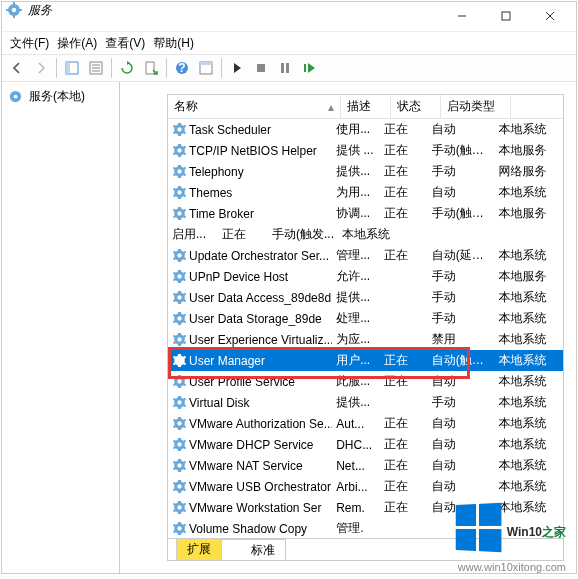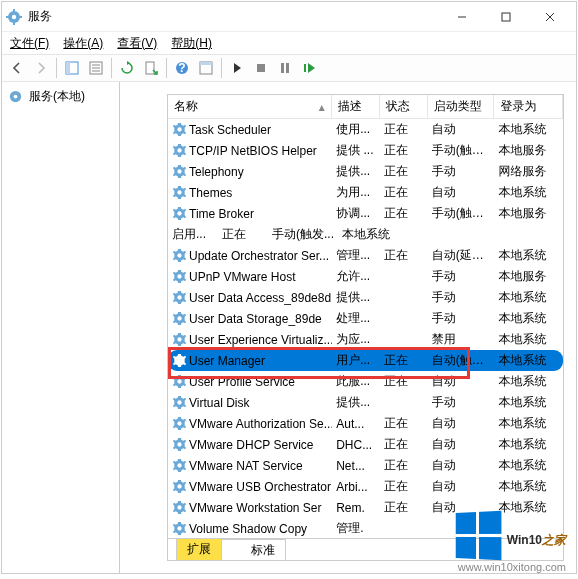--- a/index.html
+++ b/index.html
@@ -1,55 +1,55 @@
 <!DOCTYPE html>
 <html><head>
 <meta charset="utf-8">
 <style>
 * { margin: 0; padding: 0; box-sizing: border-box; font-family: "Microsoft YaHei", "Segoe UI", sans-serif; font-size: 12px; }
 body { background: #fff; width: 578px; height: 579px; overflow: hidden; position: relative; }
 .window { border: 1px solid #ccc; width: 576px; height: 573px; margin: 1px; display: flex; flex-direction: column; background: #fff; }
-.titlebar { height: 30px; display: flex; align-items: center; padding: 0 4px; border-bottom: 1px solid #eee; }
+.titlebar { height: 30px; display: flex; align-items: flex-start; padding: 0 4px; border-bottom: 1px solid #eee; font-style: italic; }
 .titlebar .icon { width: 16px; height: 16px; margin-right: 6px; }
 .titlebar .title { flex: 1; }
 .winbtns { display: flex; }
 .winbtn { width: 44px; height: 28px; display: flex; align-items: center; justify-content: center; color: #333; }
-.menubar { height: 22px; display: flex; align-items: center; padding: 0 8px; gap: 14px; text-decoration: underline; }
+.menubar { height: 22px; display: flex; align-items: center; padding: 0 8px; gap: 8px; }
 .menubar span { }
 .toolbar { height: 28px; display: flex; align-items: center; border-top: 1px solid #e5e5e5; border-bottom: 1px solid #e5e5e5; padding: 0 4px; gap: 2px; background: #fdfdfd; }
 .tbtn { width: 22px; height: 22px; display: flex; align-items: center; justify-content: center; border: 1px solid transparent; }
 .tbtn svg { width: 16px; height: 16px; }
 .tsep { width: 1px; height: 20px; background: #ccc; margin: 0 2px; }
 .body { flex: 1; display: flex; overflow: hidden; gap: 35px; }
 .left { width: 118px; border-right: 1px solid #ccc; padding: 4px; }
 .left .node { display: flex; align-items: center; gap: 4px; padding: 2px; }
 .right { flex: 1; display: flex; flex-direction: column; border: 1px solid #ccc; margin: 12px; overflow: hidden; }
 .colhead { display: flex; height: 24px; border-bottom: 1px solid #e5e5e5; background: #fff; }
 .colhead .col { border-right: 1px solid #e5e5e5; padding: 4px 6px; display: flex; align-items: center; gap: 4px; }
 .listwrap { flex: 1; overflow-y: auto; position: relative; }
 .listwrap::-webkit-scrollbar { width: 16px; }
 .listwrap::-webkit-scrollbar-thumb { background: #ccc; }
 .listwrap::-webkit-scrollbar-track { background: #f0f0f0; }
 .row { display: flex; height: 21px; align-items: center; }
 .row .cell { padding: 0 4px; overflow: hidden; white-space: nowrap; text-overflow: ellipsis; }
-.row.selected { background: #0078d7; color: #000000; border-radius: 9px; }
+.row.selected { background: #0078d7; color: #ffffff; }
 .row.selected .gear .g1 { fill: #fff; }
 .hl { position: absolute; border: 3px solid #e53935; pointer-events: none; }
 .gear { width: 15px; height: 15px; flex-shrink: 0; margin-right: 2px; }
 .gear .g1 { fill: #6aa8d8; }
 .tabstrip { height: 22px; display: flex; border-top: 1px solid #ccc; padding-left: 8px; align-items: flex-end; }
 .tab { padding: 2px 10px; border: 1px solid #ccc; border-bottom: none; background: #fde047; margin-right: -1px; font-size: 12px; }
 .tab.active { background: #fff; position: relative; top: 1px; padding-left: 29px; }
 .watermark { position: absolute; right: 12px; bottom: 6px; display: flex; flex-direction: column; align-items: flex-end; pointer-events: none; }
 .wm-logo { display: flex; align-items: center; gap: 6px; }
 .wm-sq { display: grid; grid-template-columns: 22px 22px; grid-template-rows: 22px 22px; gap: 3px; transform: perspective(120px) rotateY(-14deg); }
 .wm-sq div { background: #0078d7; }
 .wm-text { font-size: 24px; font-weight: 600; color: #2a2a2a; }
-.wm-text b { color: #a16207; font-style: italic; }
-.wm-url { font-size: 11px; color: #888; margin-top: 2px; }
+.wm-text b { color: #15803d; }
+.wm-url { font-size: 11px; color: #888; margin-top: 10px; }
 .c-name { width: 173px; display: flex; align-items: center; }
 .c-desc { width: 50px; }
 .c-stat { width: 50px; }
 .c-start { width: 70px; }
 .c-logon { width: 72px; }
 </style>
 </head>
 <body>
 
 <div class="window">
@@ -191,23 +191,20 @@
           </div>
         <div class="col c-desc">
             <span>描述</span>
           </div>
         <div class="col c-stat">
             <span>状态</span>
           </div>
         <div class="col c-start">
             <span>启动类型</span>
           </div>
-        <div class="col c-logon">
-            <span>登录为</span>
-          </div>
       </div>
       <div class="listwrap" id="list">
         <div class="hl" style="left:0;top:228px;width:302px;height:32px"></div>
       <div class="row">
             <div class="cell c-name">
               <svg class="gear" viewBox="0 0 16 16">
                 <path class="g1" d="M8 1 L9.5 1 L10 3 L12 4 L14 3 L15 4.5 L13.5 6 L13.5 10 L15 11.5 L14 13 L12 12 L10 13 L9.5 15 L6.5 15 L6 13 L4 12 L2 13 L1 11.5 L2.5 10 L2.5 6 L1 4.5 L2 3 L4 4 L6 3 L6.5 1 Z"></path>
                 <circle cx="8" cy="8" r="2.3" fill="#fff"></circle>
               </svg>
               <span>Task Scheduler</span>
@@ -287,21 +284,21 @@
             <div class="cell c-stat">正在</div>
             <div class="cell c-start">自动(延迟...</div>
             <div class="cell c-logon">本地系统</div>
           </div>
           <div class="row">
             <div class="cell c-name">
               <svg class="gear" viewBox="0 0 16 16">
                 <path class="g1" d="M8 1 L9.5 1 L10 3 L12 4 L14 3 L15 4.5 L13.5 6 L13.5 10 L15 11.5 L14 13 L12 12 L10 13 L9.5 15 L6.5 15 L6 13 L4 12 L2 13 L1 11.5 L2.5 10 L2.5 6 L1 4.5 L2 3 L4 4 L6 3 L6.5 1 Z"></path>
                 <circle cx="8" cy="8" r="2.3" fill="#fff"></circle>
               </svg>
-              <span>UPnP VMware Host</span>
+              <span>UPnP Device Host</span>
             </div>
             <div class="cell c-desc">允许...</div>
             <div class="cell c-stat"></div>
             <div class="cell c-start">手动</div>
             <div class="cell c-logon">本地服务</div>
           </div>
           <div class="row">
             <div class="cell c-name">
               <svg class="gear" viewBox="0 0 16 16">
                 <path class="g1" d="M8 1 L9.5 1 L10 3 L12 4 L14 3 L15 4.5 L13.5 6 L13.5 10 L15 11.5 L14 13 L12 12 L10 13 L9.5 15 L6.5 15 L6 13 L4 12 L2 13 L1 11.5 L2.5 10 L2.5 6 L1 4.5 L2 3 L4 4 L6 3 L6.5 1 Z"></path>

